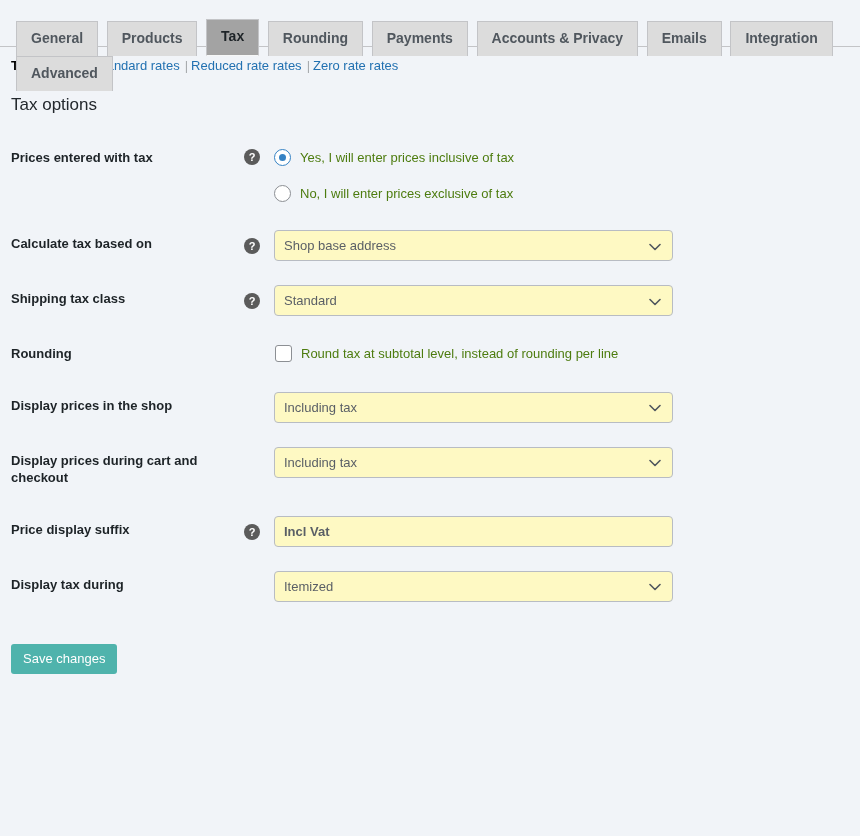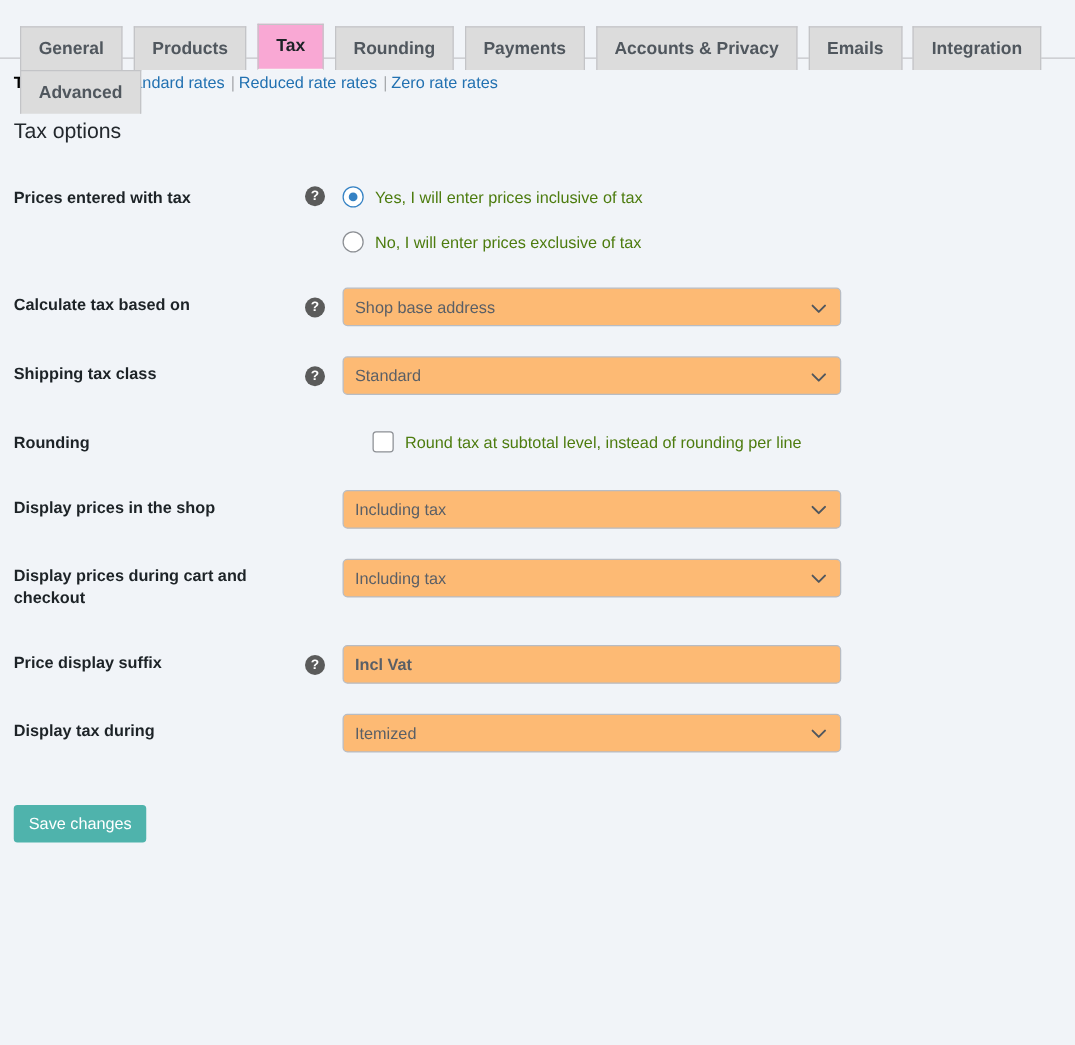--- a/index.html
+++ b/index.html
@@ -37,21 +37,21 @@
     line-height: 24px;
     padding: 4px 14px 6px;
     margin: 0 5px 0 0;
     vertical-align: bottom;
     text-decoration: none;
     box-sizing: border-box;
     position: relative;
     top: 5px;
   }
   .nav-tab.active {
-    background: #f9a8d4;
+    background: #a3a3a3;
     color: #1d2327;
     border-bottom: 1px solid #f6f7f7;
     padding-bottom: 7px;
   }
 
   
   .subsubsub {
     margin: 0;
     padding: 9px 0 0 11px;
     font-size: 13px;
@@ -129,21 +129,21 @@
 
   .field-wrap { margin-left: 26px; }
 
   
   .wc-select, .wc-input {
     width: 399px;
     height: 31px;
     box-sizing: border-box;
     border: 1px solid #b8bcc3;
     border-radius: 4px;
-    background: #fdba74;
+    background: #fef9c3;
     color: #5a5f66;
     font-family: "Liberation Sans", sans-serif;
     font-size: 13px;
     padding: 0 30px 0 9px;
     line-height: 29px;
     position: relative;
     white-space: nowrap;
     overflow: hidden;
     text-overflow: ellipsis;
   }
@@ -327,21 +327,21 @@
                 </svg>
             </span>
           </div>
         </div>
       </td>
     </tr>
 
     <tr>
       <th>Rounding</th>
       <td>
-        <div class="field-wrap" style="margin-left:64px;">
+        <div class="field-wrap" style="margin-left:41px;">
           <label class="check-row">
             <span class="checkbox"></span>
             <span class="opt-label">Round tax at subtotal level, instead of rounding per line</span>
           </label>
         </div>
       </td>
     </tr>
 
 
     <tr>

